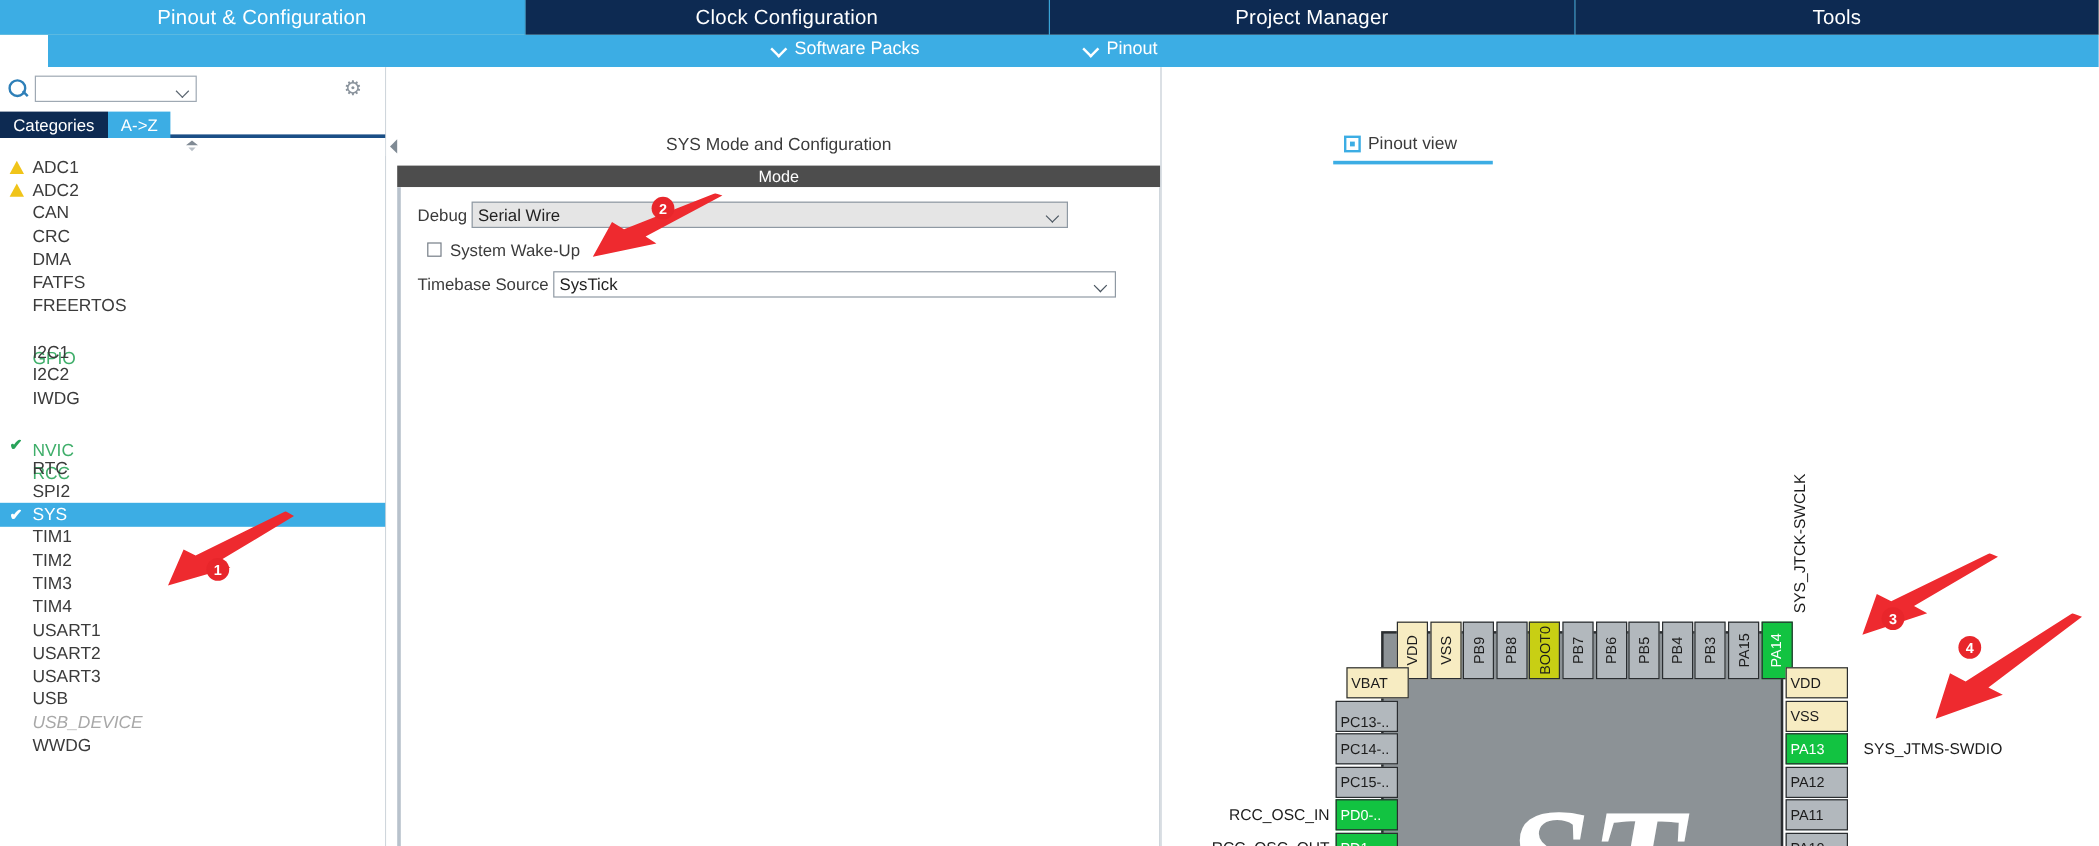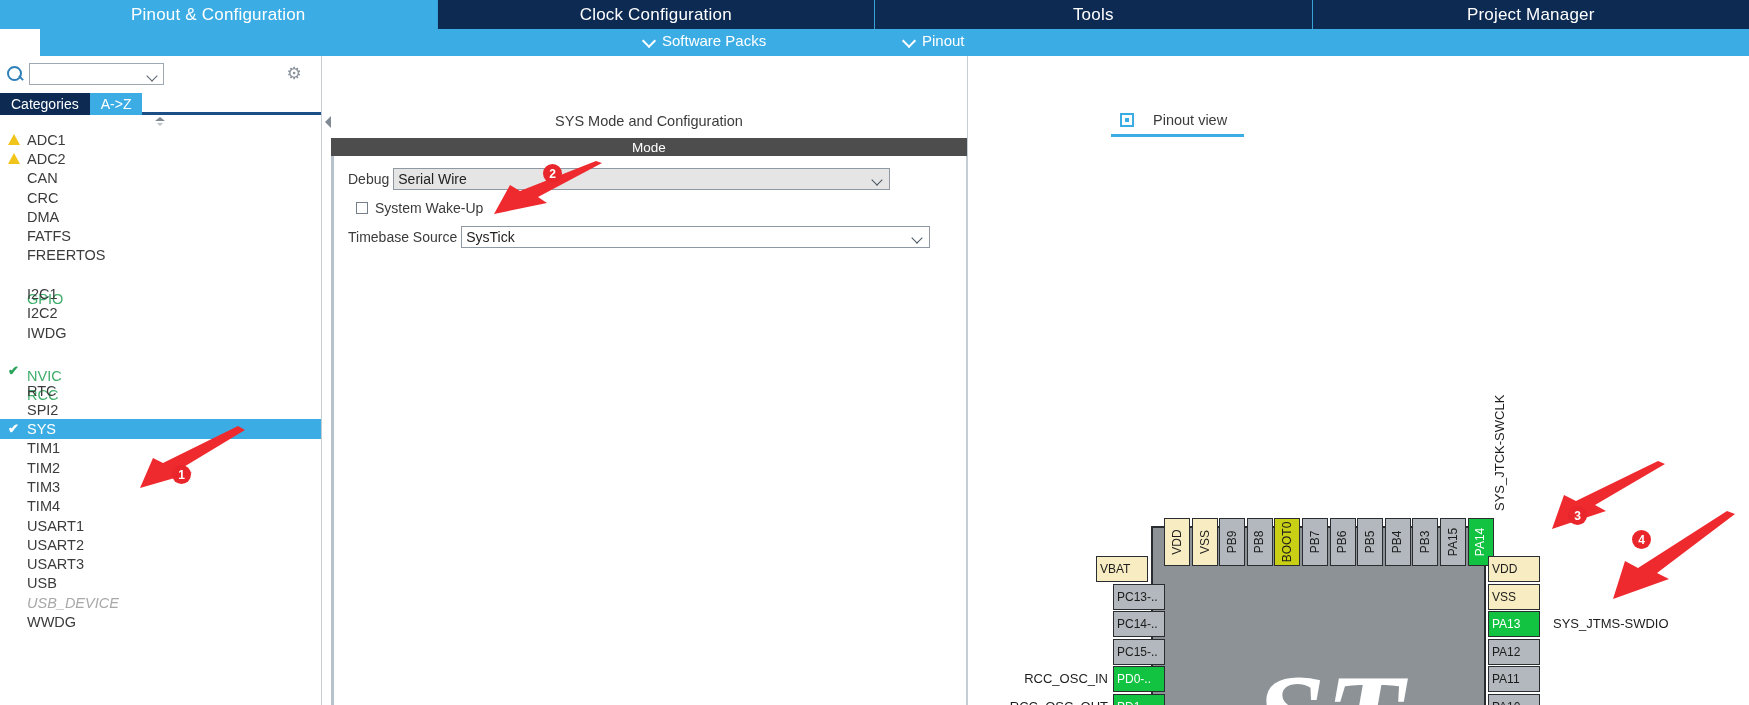--- a/index.html
+++ b/index.html
@@ -298,21 +298,21 @@
     background: #ffffff;
     border-left: 1px solid #c4ccd4;
   }
   .viewtabs {
     position: absolute;
     left: 0; top: 52px;
     width: 782px; height: 28px;
   }
   .viewtab {
     position: absolute;
-    display: flex; align-items: center; gap: 19px;
+    display: flex; align-items: center; gap: 6px;
     font-size: 14.5px;
     color: #3b3b3b;
     height: 24px;
   }
   .vt-pinout { left: 152px; }
   .vt-underline {
     position: absolute;
     left: 143px; top: 26px;
     width: 133px; height: 3px;
     background: #3cade4;
@@ -417,24 +417,24 @@
 <body>
 
 <div class="tabbar">
   <div class="tab active">
       <span>Pinout &amp; Configuration</span>
     </div>
   <div class="tab">
       <span>Clock Configuration</span>
     </div>
   <div class="tab">
+      <span>Project Manager</span>
+    </div>
+  <div class="tab">
       <span>Tools</span>
-    </div>
-  <div class="tab">
-      <span>Project Manager</span>
     </div>
 </div>
 
 <div class="subbar">
   <div class="subbar-item sb-packs">
     <span class="chev"></span>
     <span>Software Packs</span>
   </div>
   <div class="subbar-item sb-pinout">
     <span class="chev"></span>
@@ -656,24 +656,24 @@
         </div>
         <div class="pin top gray" style="left: 444.4px;">
           <span>PB3</span>
         </div>
         <div class="pin top gray" style="left: 472px;">
           <span>PA15</span>
         </div>
         <div class="pin top green" style="left: 499.6px;">
           <span>PA14</span>
         </div>
-        <div class="pin side cream" style="left: 128px; top: 500px;">
+        <div class="pin side cream" style="left: 154px; top: 500px;">
           <span>VBAT</span>
         </div>
-        <div class="pin side gray" style="left: 145px; top: 527.5px;">
+        <div class="pin side gray" style="left: 145px; top: 527.5px; align-items: flex-end;">
           <span>PC13-..</span>
         </div>
         <div class="pin side gray" style="left: 145px; top: 555px;">
           <span>PC14-..</span>
         </div>
         <div class="pin side gray" style="left: 145px; top: 582.5px;">
           <span>PC15-..</span>
         </div>
         <div class="pin side green" style="left: 145px; top: 610px;">
           <span>PD0-..</span>

